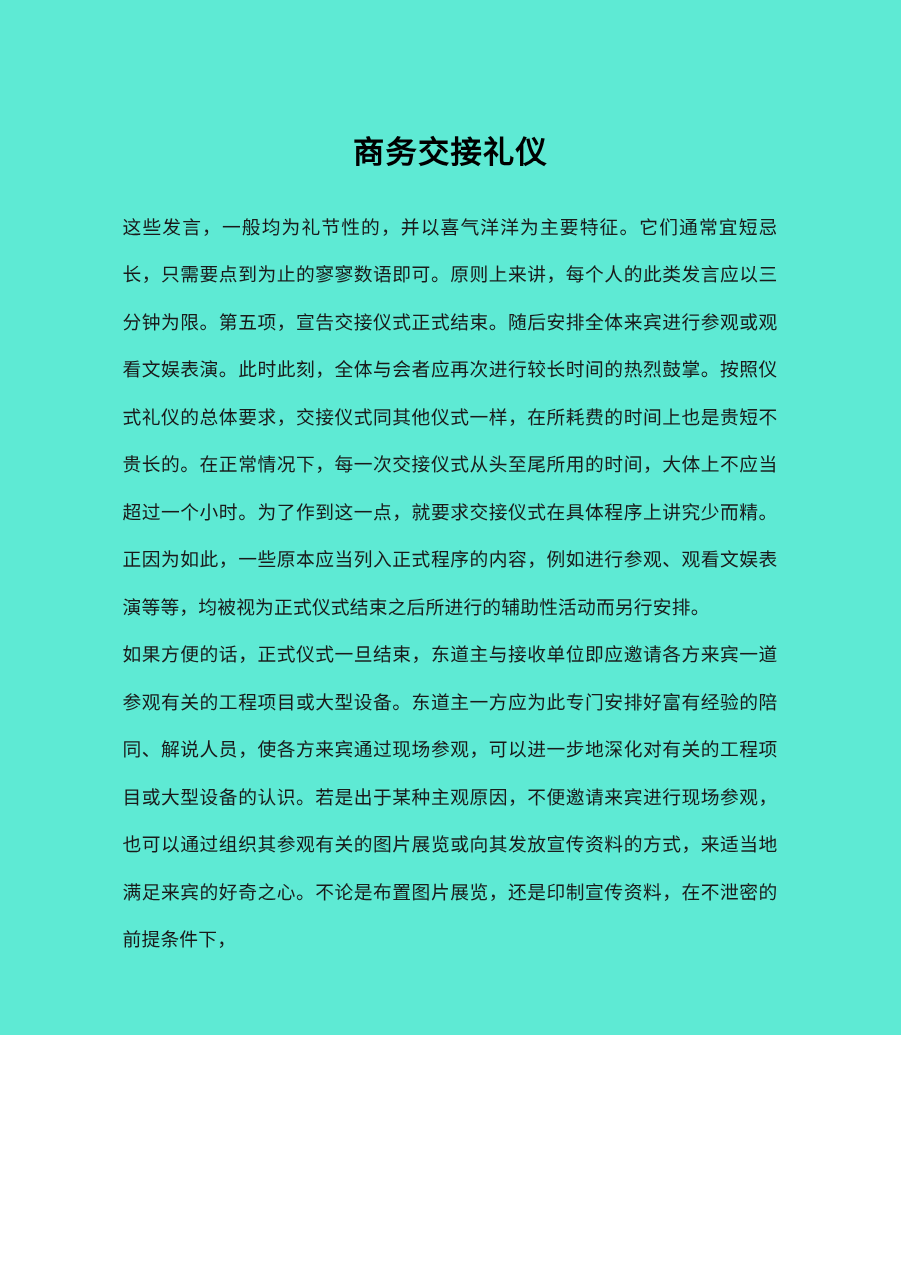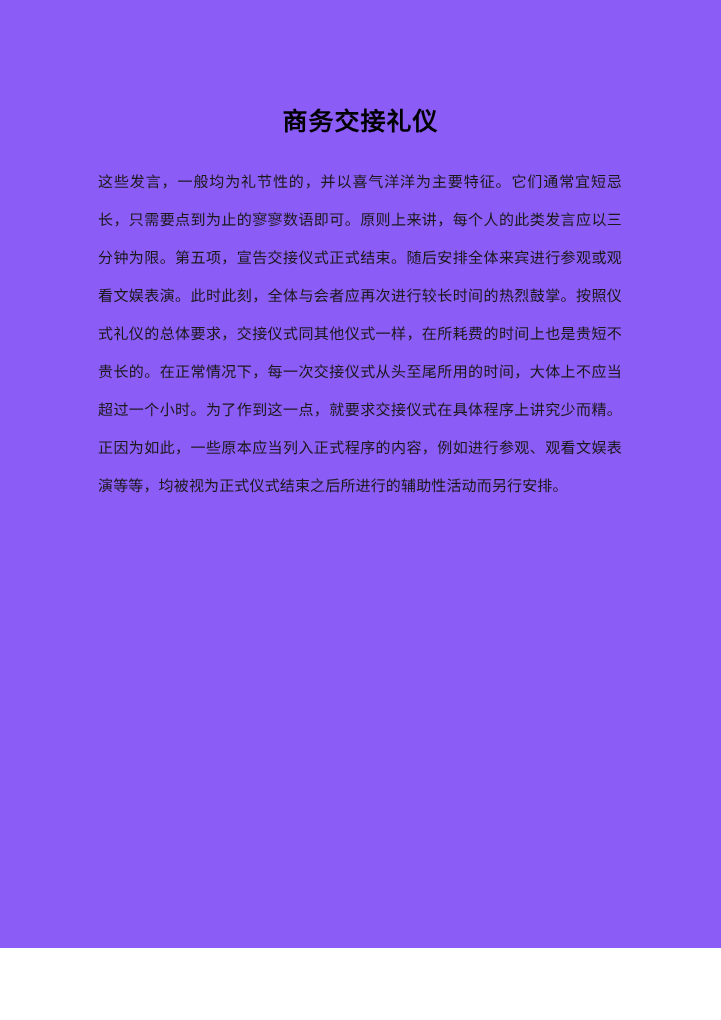--- a/index.html
+++ b/index.html
@@ -4,23 +4,23 @@
 <title>商务交接礼仪</title>
 <style>
   html, body {
     margin: 0;
     padding: 0;
     background: #ffffff;
   }
   .page {
     position: relative;
     width: 721px;
-    height: 948px;
+    height: 828px;
     margin: 0 auto;
-    background: #8b5cf6;
+    background: #5eead4;
     overflow: hidden;
     box-sizing: border-box;
     font-family: "DejaVu Serif", "Liberation Serif", serif;
     color: #000000;
     -webkit-font-smoothing: antialiased;
   }
   .doc-title {
     position: absolute;
     top: 88px;
     left: 0;
@@ -60,16 +60,17 @@
 
 <div class="page">
 
   <h1 class="doc-title">商务交接礼仪</h1>
 
   <div class="body-block">
 
 
     <p class="para">这些发言，一般均为礼节性的，并以喜气洋洋为主要特征。它们通常宜短忌长，只需要点到为止的寥寥数语即可。原则上来讲，每个人的此类发言应以三分钟为限。第五项，宣告交接仪式正式结束。随后安排全体来宾进行参观或观看文娱表演。此时此刻，全体与会者应再次进行较长时间的热烈鼓掌。按照仪式礼仪的总体要求，交接仪式同其他仪式一样，在所耗费的时间上也是贵短不贵长的。在正常情况下，每一次交接仪式从头至尾所用的时间，大体上不应当超过一个小时。为了作到这一点，就要求交接仪式在具体程序上讲究少而精。正因为如此，一些原本应当列入正式程序的内容，例如进行参观、观看文娱表演等等，均被视为正式仪式结束之后所进行的辅助性活动而另行安排。</p>
 
+    <p class="para">如果方便的话，正式仪式一旦结束，东道主与接收单位即应邀请各方来宾一道参观有关的工程项目或大型设备。东道主一方应为此专门安排好富有经验的陪同、解说人员，使各方来宾通过现场参观，可以进一步地深化对有关的工程项目或大型设备的认识。若是出于某种主观原因，不便邀请来宾进行现场参观，也可以通过组织其参观有关的图片展览或向其发放宣传资料的方式，来适当地满足来宾的好奇之心。不论是布置图片展览，还是印制宣传资料，在不泄密的前提条件下，</p>
 
   </div>
 
 </div>
 
 </body></html>

